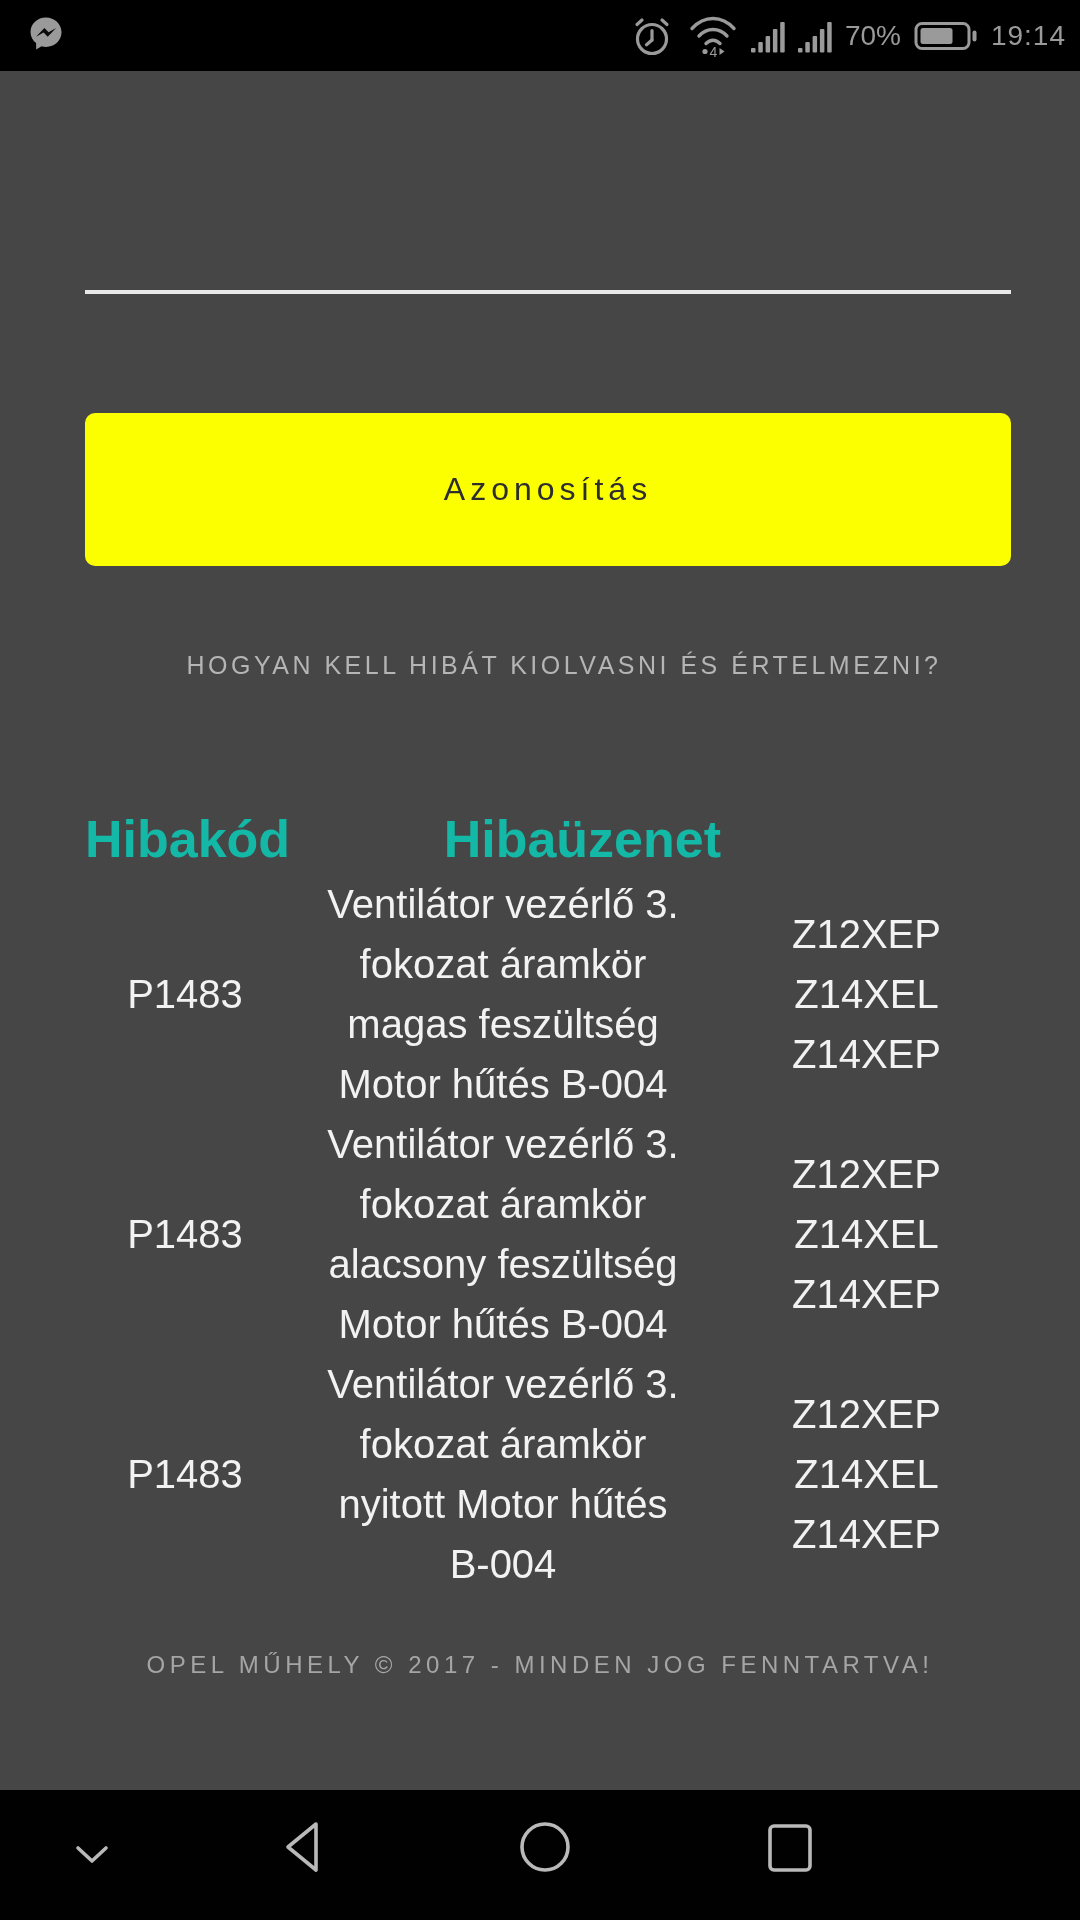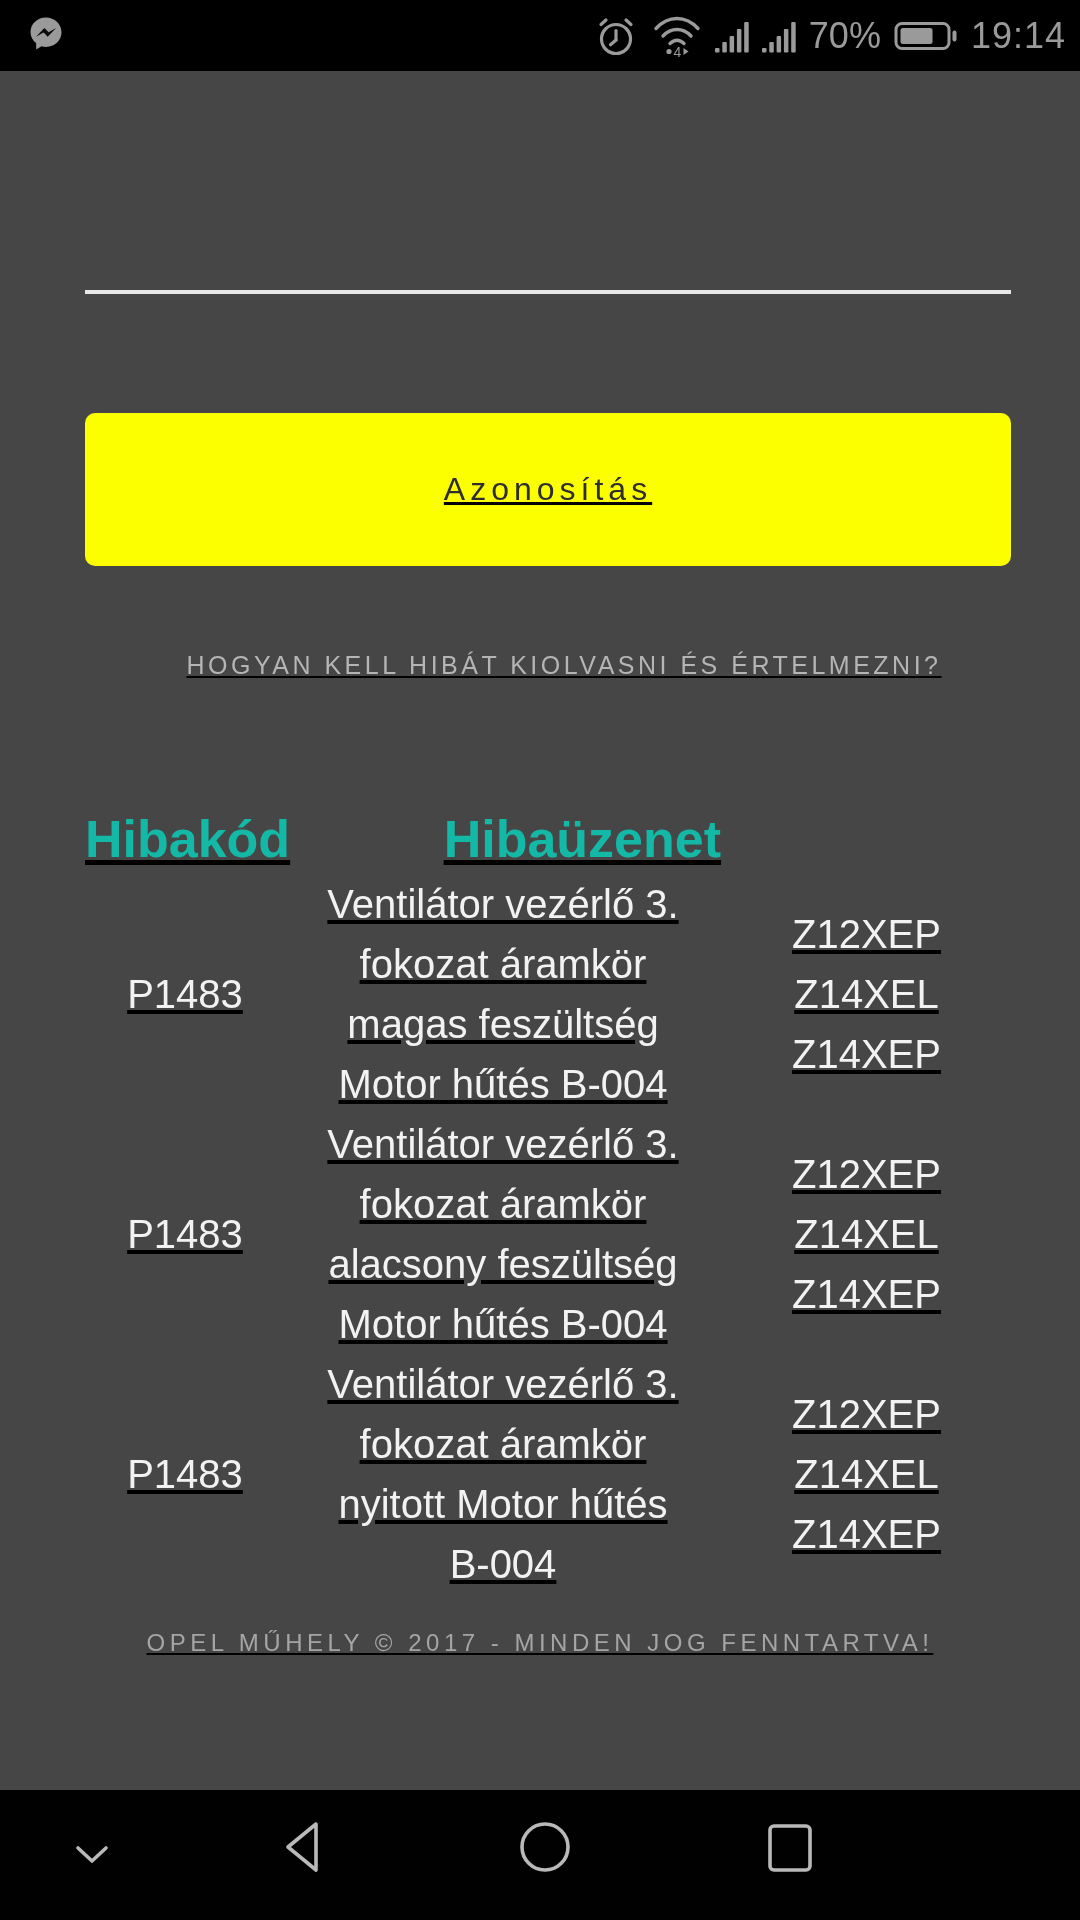--- a/index.html
+++ b/index.html
@@ -6,44 +6,44 @@
   .screen{position:relative;width:1080px;height:1920px;background:#464646;overflow:hidden;
           font-family:"Liberation Sans",sans-serif;}
 
   
   .status-bar{position:absolute;top:0;left:0;width:1080px;height:71px;background:#000;
               display:flex;align-items:center;justify-content:space-between;box-sizing:border-box;
               padding:0 14px;}
   .sb-left{display:flex;align-items:center;padding-left:14px;}
   .sb-right{display:flex;align-items:center;gap:13px;}
   .sb-right svg{display:block;}
-  .sb-text{color:#9a9a9a;font-size:36px;line-height:71px;}
+  .sb-text{color:#9a9a9a;font-size:28px;line-height:71px;}
   .sb-time{letter-spacing:1px;}
 
   
-  main{position:absolute;top:71px;left:0;width:1080px;height:1719px;overflow:hidden;text-decoration:underline;}
+  main{position:absolute;top:71px;left:0;width:1080px;height:1719px;overflow:hidden;}
   .field-line{margin:219px 0 0 85px;width:926px;height:4px;background:#e8e8e8;}
   .identify-btn{display:block;margin:119px 0 0 85px;width:926px;height:153px;
                 background:#fcff00;border:none;border-radius:10px;cursor:pointer;
                 font-family:"Liberation Sans",sans-serif;font-size:32px;letter-spacing:5px;
                 color:#2e2e2e;}
   .help-link{margin-top:84px;height:30px;line-height:30px;text-align:center;
              font-size:25px;letter-spacing:3.5px;color:#b5b5b5;cursor:pointer;padding-left:48px;}
 
   .fault-table{margin:124px 0 0 85px;width:927px;}
   .t-head,.t-row{display:grid;grid-template-columns:200px 436px 291px;}
   .t-head{height:70px;align-items:center;}
   .th{font-size:52px;font-weight:bold;color:#14b8a6;}
   .th.c2,.th.c3{text-align:right;}
   .t-row{height:240px;align-items:center;}
   .td{font-size:40px;color:#f2f2f2;line-height:60px;}
   .td.c1{text-align:center;}
   .td.c2,.td.c3{text-align:center;white-space:pre-line;}
 
-  .site-footer{margin-top:31px;height:36px;line-height:36px;text-align:center;
+  .site-footer{margin-top:53px;height:36px;line-height:36px;text-align:center;
                font-size:24px;letter-spacing:4.5px;color:#a5a5a5;}
 
   
   .nav-bar{position:absolute;bottom:0;left:0;width:1080px;height:130px;background:#010101;}
   .nav-i{position:absolute;cursor:pointer;}
   .nav-i svg{display:block;}
   .nav-chevron{left:72px;top:53px;}
   .nav-back{left:278px;top:28px;}
   .nav-home{left:518px;top:30px;}
   .nav-recents{left:765px;top:31px;}

